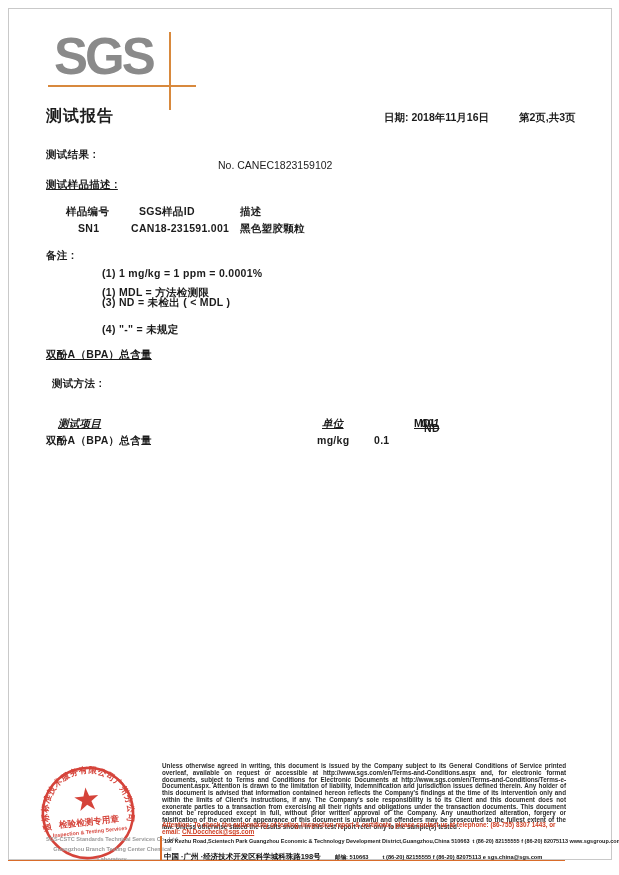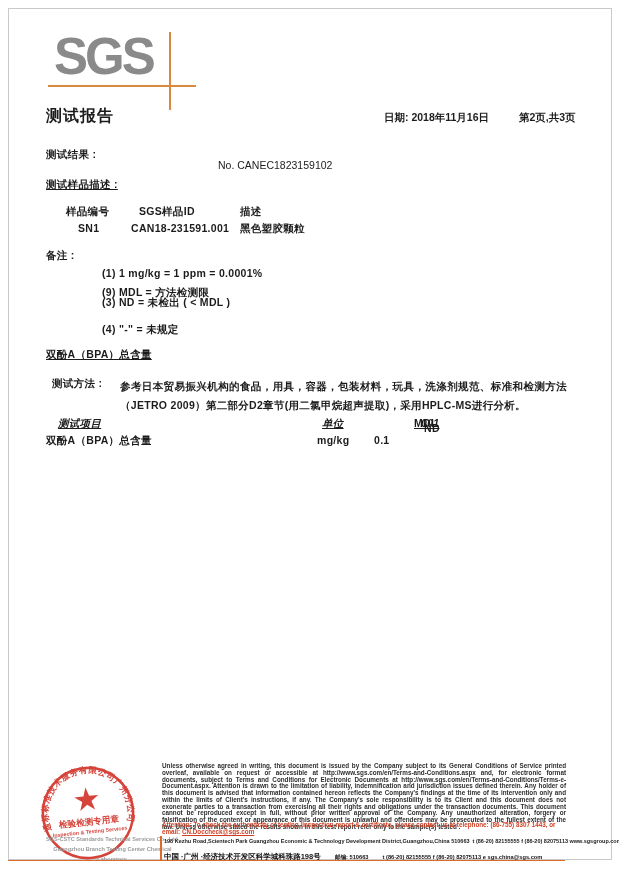--- a/index.html
+++ b/index.html
@@ -89,27 +89,26 @@
 
   <div class="abs t bold col-sample-no">样品编号</div>
   <div class="abs t bold col-sgs-id">SGS样品ID</div>
   <div class="abs t bold col-desc">描述</div>
   <div class="abs t val-sample-no">SN1</div>
   <div class="abs t val-sgs-id">CAN18-231591.001</div>
   <div class="abs t val-desc">黑色塑胶颗粒</div>
 
   <div class="abs t notes-heading">备注 :</div>
   <div class="abs t note-0">(1) 1 mg/kg = 1 ppm = 0.0001%</div>
-  <div class="abs t note-1">(9) MDL = 方法检测限</div>
+  <div class="abs t note-1">(1) MDL = 方法检测限</div>
   <div class="abs t note-2">(3) ND = 未检出 ( &lt; MDL )</div>
   <div class="abs t note-3">(4) "-" = 未规定</div>
 
   <div class="abs t bold u bpa-heading">双酚A（BPA）总含量</div>
   <div class="abs t method-label">测试方法 :</div>
-  <div class="abs t method-text">参考日本贸易振兴机构的食品，用具，容器，包装材料，玩具，洗涤剂规范、标准和检测方法（JETRO 2009）第二部分D2章节(用二氯甲烷超声提取)，采用HPLC-MS进行分析。</div>
 
   <div class="abs t bold u it rt-col-item">测试项目</div>
   <div class="abs t bold u it rt-col-unit">单位</div>
   <div class="abs t bold u rt-col-mdl">MDL</div>
   <div class="abs t bold u it rt-col-sample">001</div>
   <div class="abs t rt-row-item">双酚A（BPA）总含量</div>
   <div class="abs t rt-row-unit">mg/kg</div>
   <div class="abs t rt-row-mdl">0.1</div>
   <div class="abs t rt-row-value">ND</div>
 

